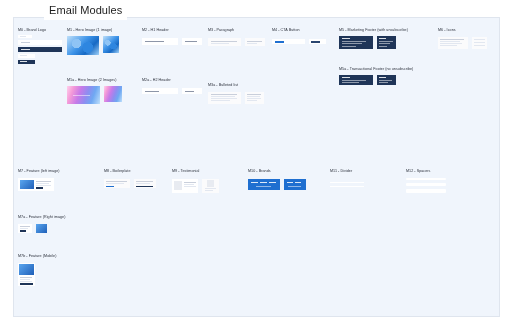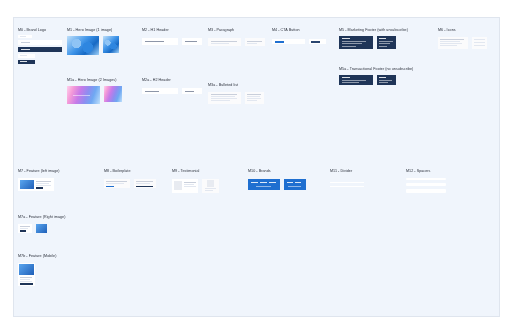--- a/index.html
+++ b/index.html
@@ -47,20 +47,21 @@
       #8f8cf0 58%,#6fa8f2 76%,#bfe0fb 100%);}
 
   .spacer-ln{position:absolute;background:#ffffff;height:2px;border-radius:1px;}
   .divider-ln{position:absolute;background:#ffffff;height:1px;}
 </style>
 </head>
 <body>
 
 <div id="app">
 
+  <div class="frame-title">Email Modules</div>
 
   <div class="artboard">
 
     <div class="mod" style="left:4px;top:9px;">
       <div class="mod-label">M0 - Brand Logo</div>
       <div class="thumbs" style="left:0;top:8px;flex-direction:column;gap:2px;">
         <div class="tb white" style="width:14px;height:3px;">
             <div class="ln lt" style="left:2px;top:1px;width:6px;"></div>
           </div>
         <div class="tb white" style="width:44px;height:5px;">

